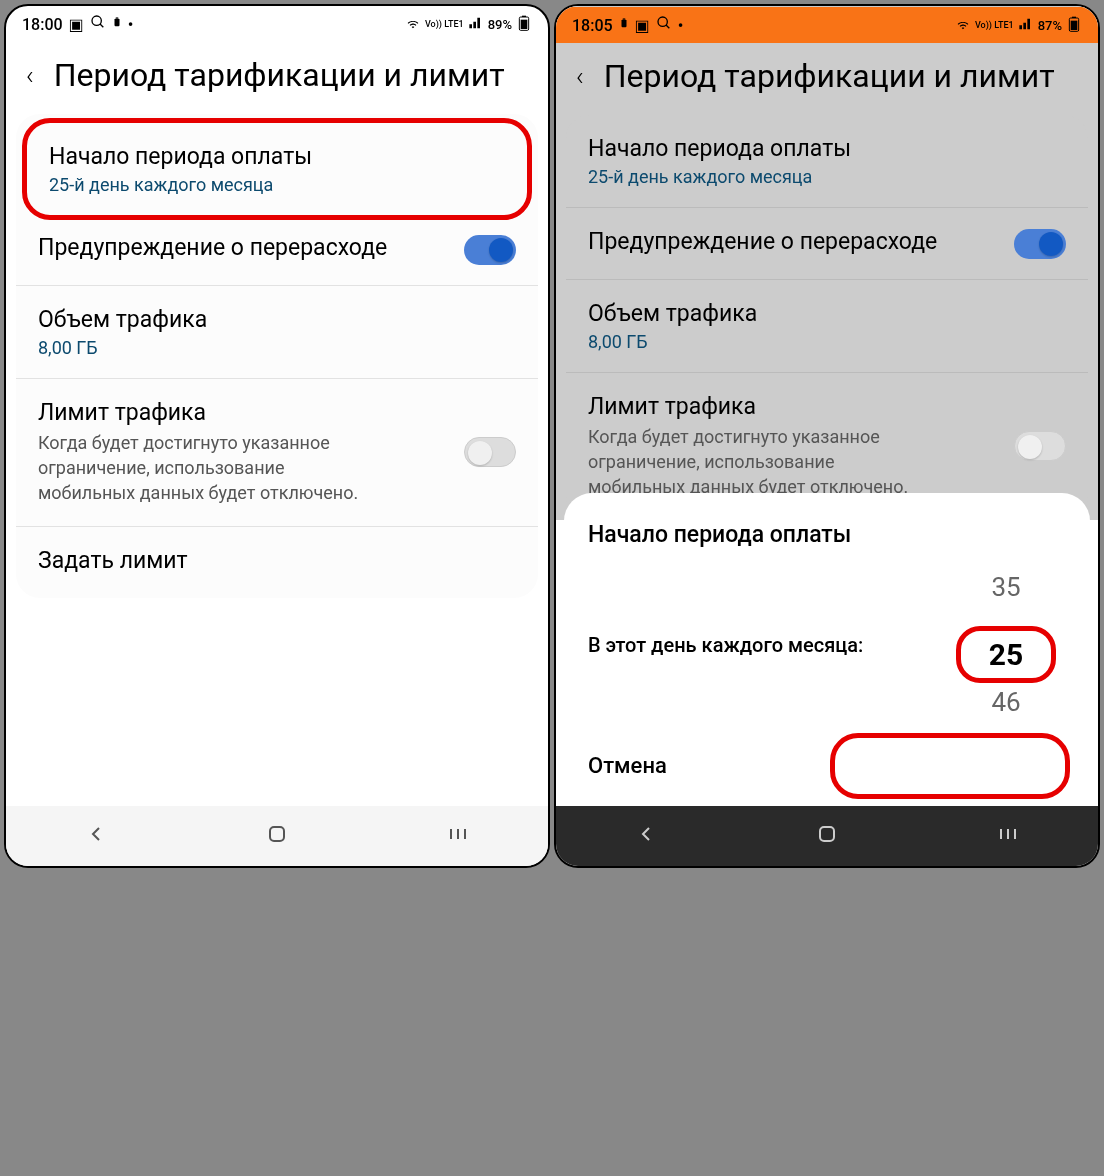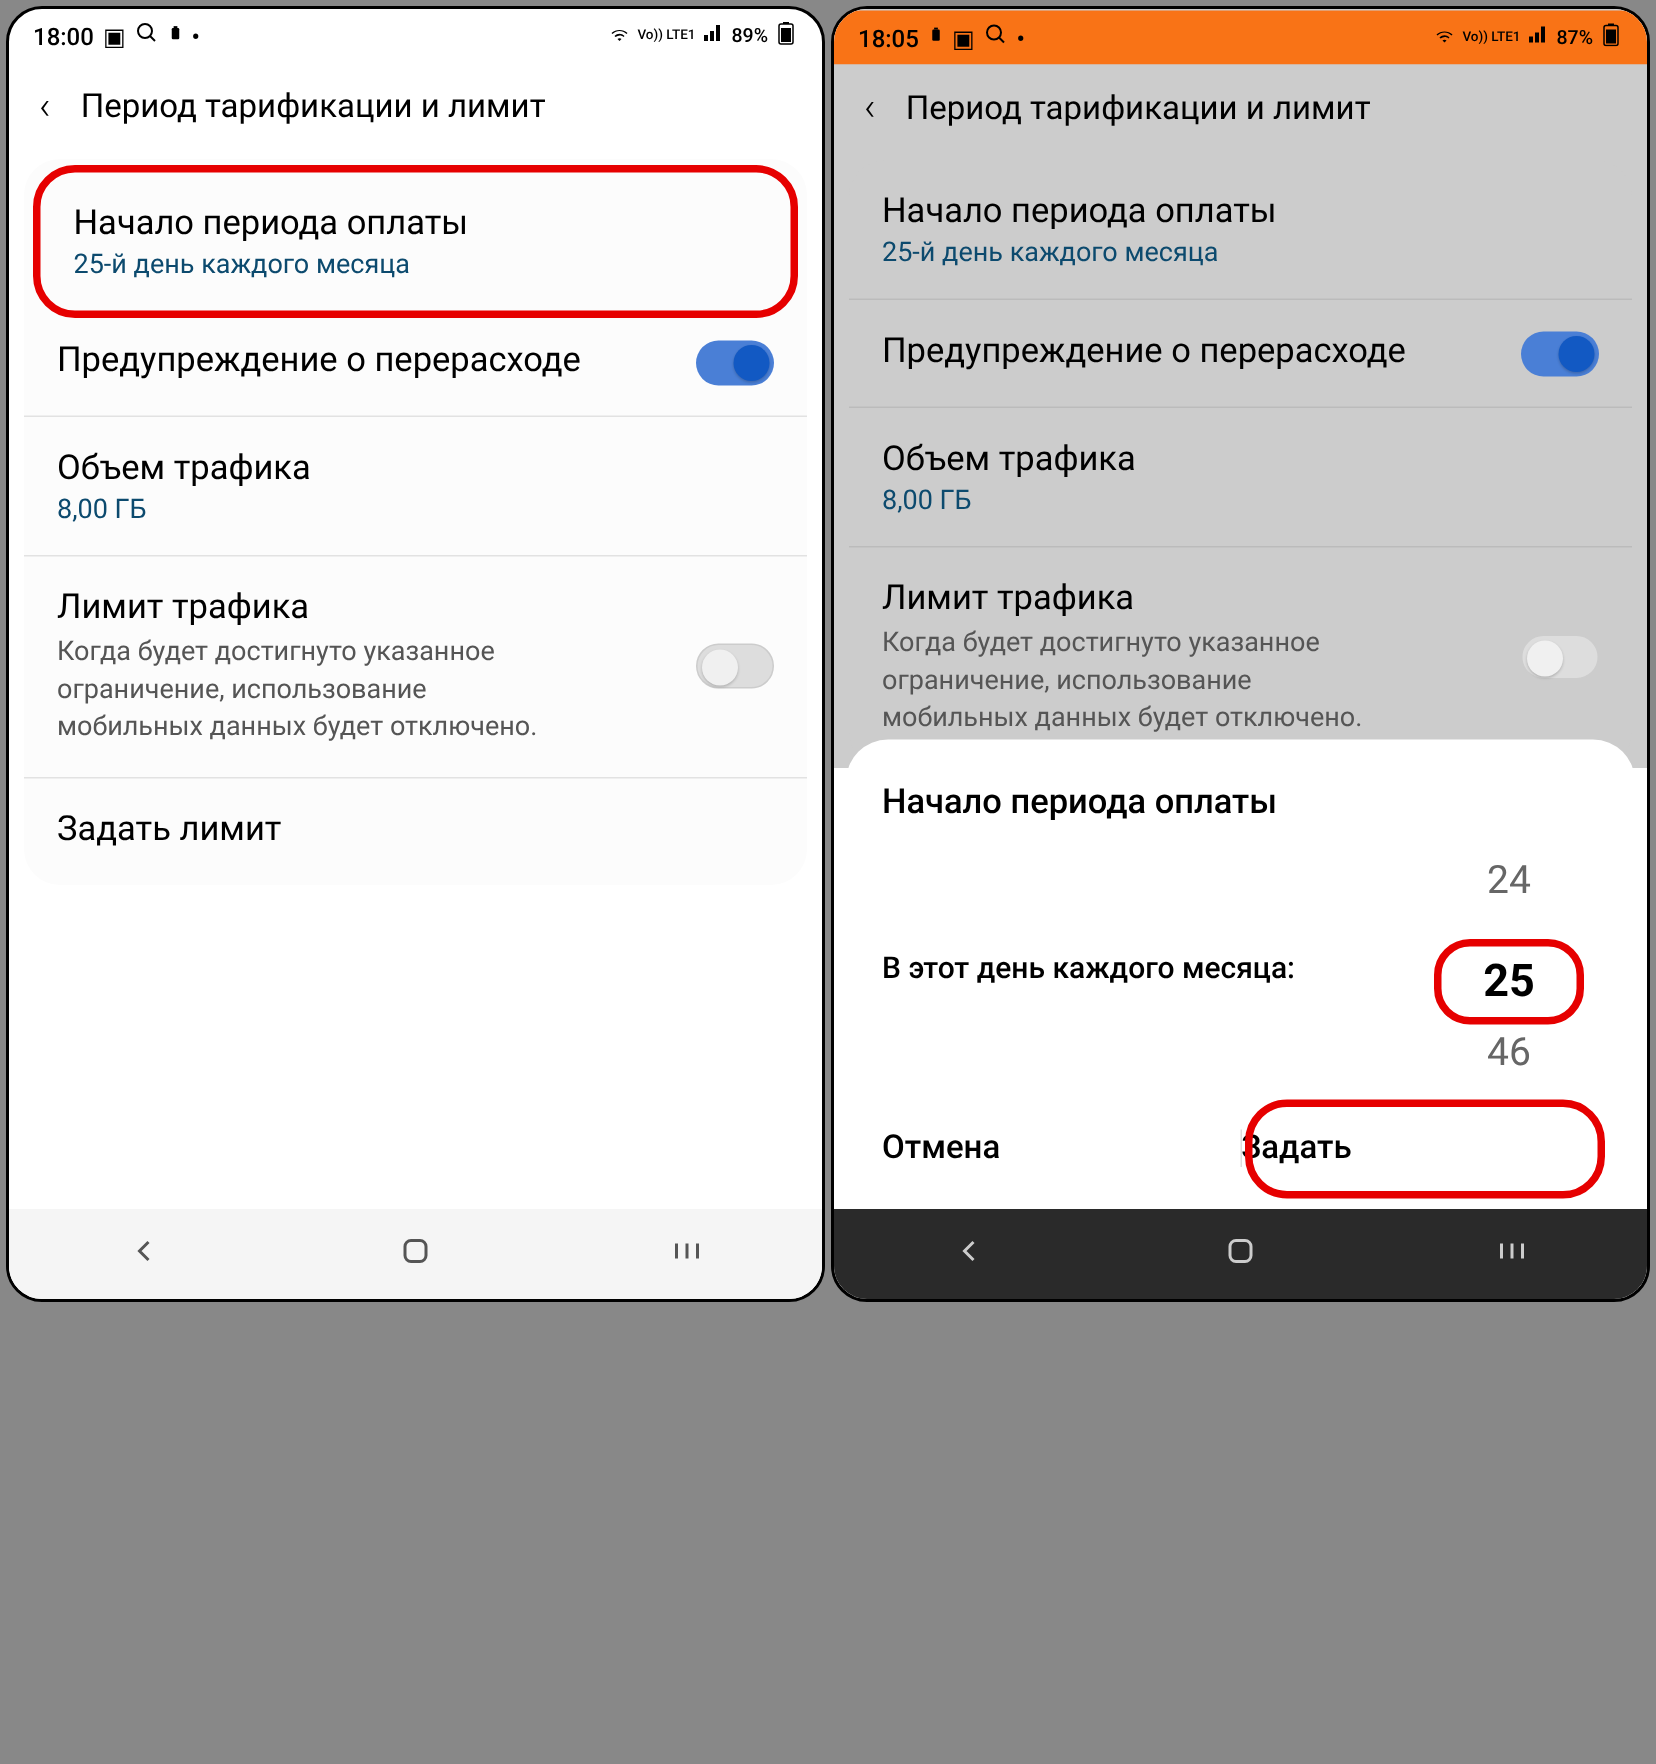--- a/index.html
+++ b/index.html
@@ -36,21 +36,21 @@
       align-items: center;
       padding: 14px 12px 20px 12px;
       gap: 12px;
     }
     .back-arrow {
       font-size: 26px;
       padding: 0 8px;
       font-weight: 300;
     }
     .page-title {
-      font-size: 22px;
+      font-size: 32px;
       font-weight: 400;
     }
     .content-area {
       background: #fcfcfc;
       border-radius: 24px;
       margin: 0 10px;
       overflow: hidden;
     }
     .setting-item {
       padding: 20px 22px;
@@ -385,29 +385,28 @@
           </div>
     </div>
   </div>
   </div>
 
   <div class="dialog">
     <div class="dialog-title">Начало периода оплаты</div>
     <div class="dialog-body">
       <div class="dialog-label">В этот день каждого месяца:</div>
       <div class="number-picker">
-        <div class="num-prev">24</div>
+        <div class="num-prev">35</div>
         <div class="num-current">25</div>
         <div class="num-next">46</div>
       </div>
     </div>
     <div class="dialog-buttons">
       <div class="dialog-btn">Отмена</div>
       <div class="divider-v"></div>
-      <div class="dialog-btn">Задать</div>
       <div class="btn-highlight"></div>
     </div>
   </div>
 
   <div class="nav-bar">
     <span><svg class="nav-icon" viewBox="0 0 24 24" fill="none" stroke="#ccc" stroke-width="2">
           <path d="M15 6l-6 6 6 6"></path>
         </svg></span>
     <span><svg class="nav-icon" viewBox="0 0 24 24" fill="none" stroke="#ccc" stroke-width="2">
           <rect x="5" y="5" width="14" height="14" rx="4"></rect>

